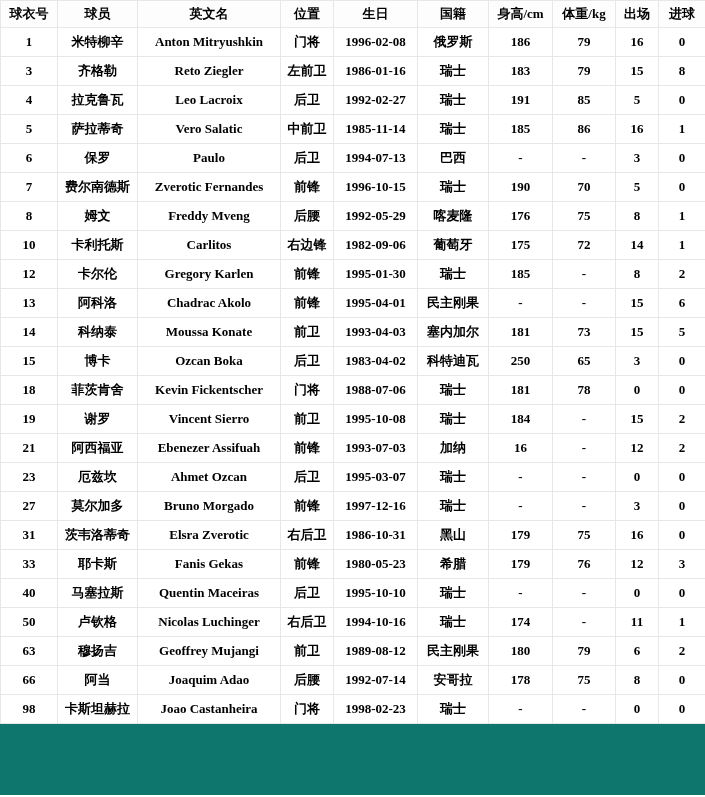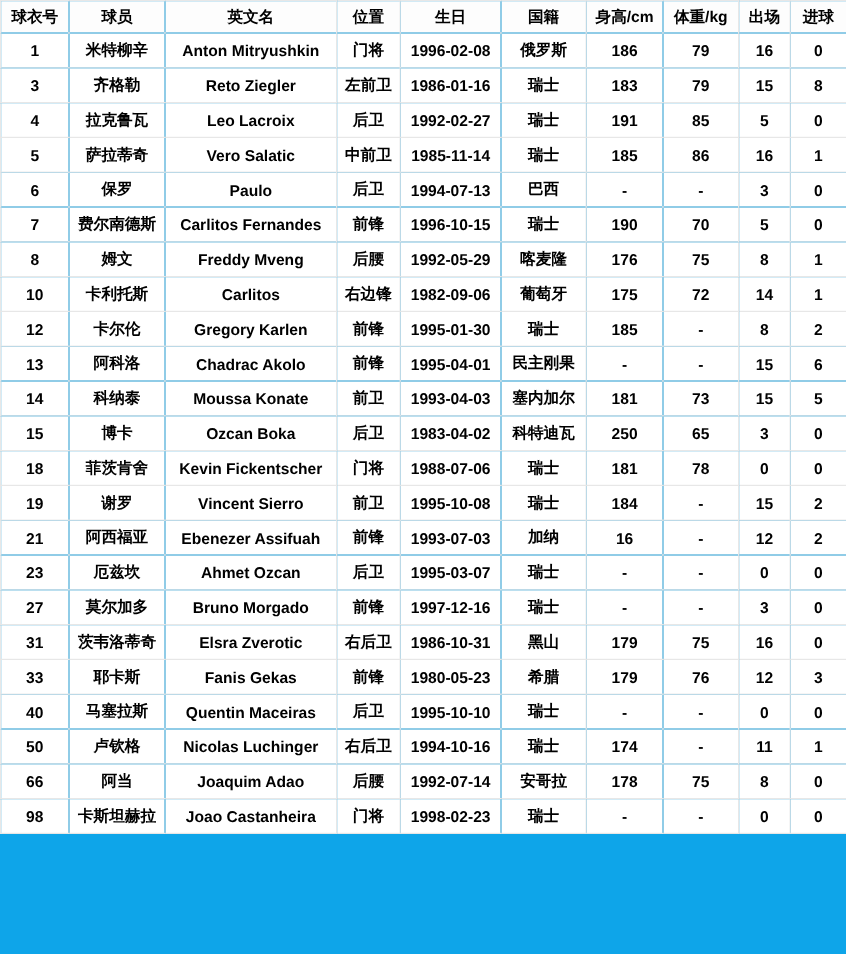--- a/index.html
+++ b/index.html
@@ -1,22 +1,22 @@
 <!DOCTYPE html>
 <html><head>
 <meta charset="utf-8">
 <style>
   * { box-sizing: border-box; }
   html, body { margin: 0; padding: 0; background: #ffffff; }
   .page {
     width: 705px;
     height: 795px;
-    background: #0ea5e9;
+    background: #0f766e;
     overflow: hidden;
-    font-family: Liberation Sans, sans-serif;
+    font-family: Liberation Serif, serif;
   }
   table.roster {
     width: 705px;
     border-collapse: collapse;
     table-layout: fixed;
   }
   table.roster th, table.roster td {
     border: 1px solid #e7e7e7;
     text-align: center;
     vertical-align: middle;
@@ -128,21 +128,21 @@
           <td>1994-07-13</td>
           <td>巴西</td>
           <td>-</td>
           <td>-</td>
           <td>3</td>
           <td>0</td>
         </tr>
         <tr>
           <td>7</td>
           <td>费尔南德斯</td>
-          <td>Carlitos Fernandes</td>
+          <td>Zverotic Fernandes</td>
           <td>前锋</td>
           <td>1996-10-15</td>
           <td>瑞士</td>
           <td>190</td>
           <td>70</td>
           <td>5</td>
           <td>0</td>
         </tr>
         <tr>
           <td>8</td>
@@ -318,20 +318,32 @@
           <td>Nicolas Luchinger</td>
           <td>右后卫</td>
           <td>1994-10-16</td>
           <td>瑞士</td>
           <td>174</td>
           <td>-</td>
           <td>11</td>
           <td>1</td>
         </tr>
         <tr>
+          <td>63</td>
+          <td>穆扬吉</td>
+          <td>Geoffrey Mujangi</td>
+          <td>前卫</td>
+          <td>1989-08-12</td>
+          <td>民主刚果</td>
+          <td>180</td>
+          <td>79</td>
+          <td>6</td>
+          <td>2</td>
+        </tr>
+        <tr>
           <td>66</td>
           <td>阿当</td>
           <td>Joaquim Adao</td>
           <td>后腰</td>
           <td>1992-07-14</td>
           <td>安哥拉</td>
           <td>178</td>
           <td>75</td>
           <td>8</td>
           <td>0</td>

